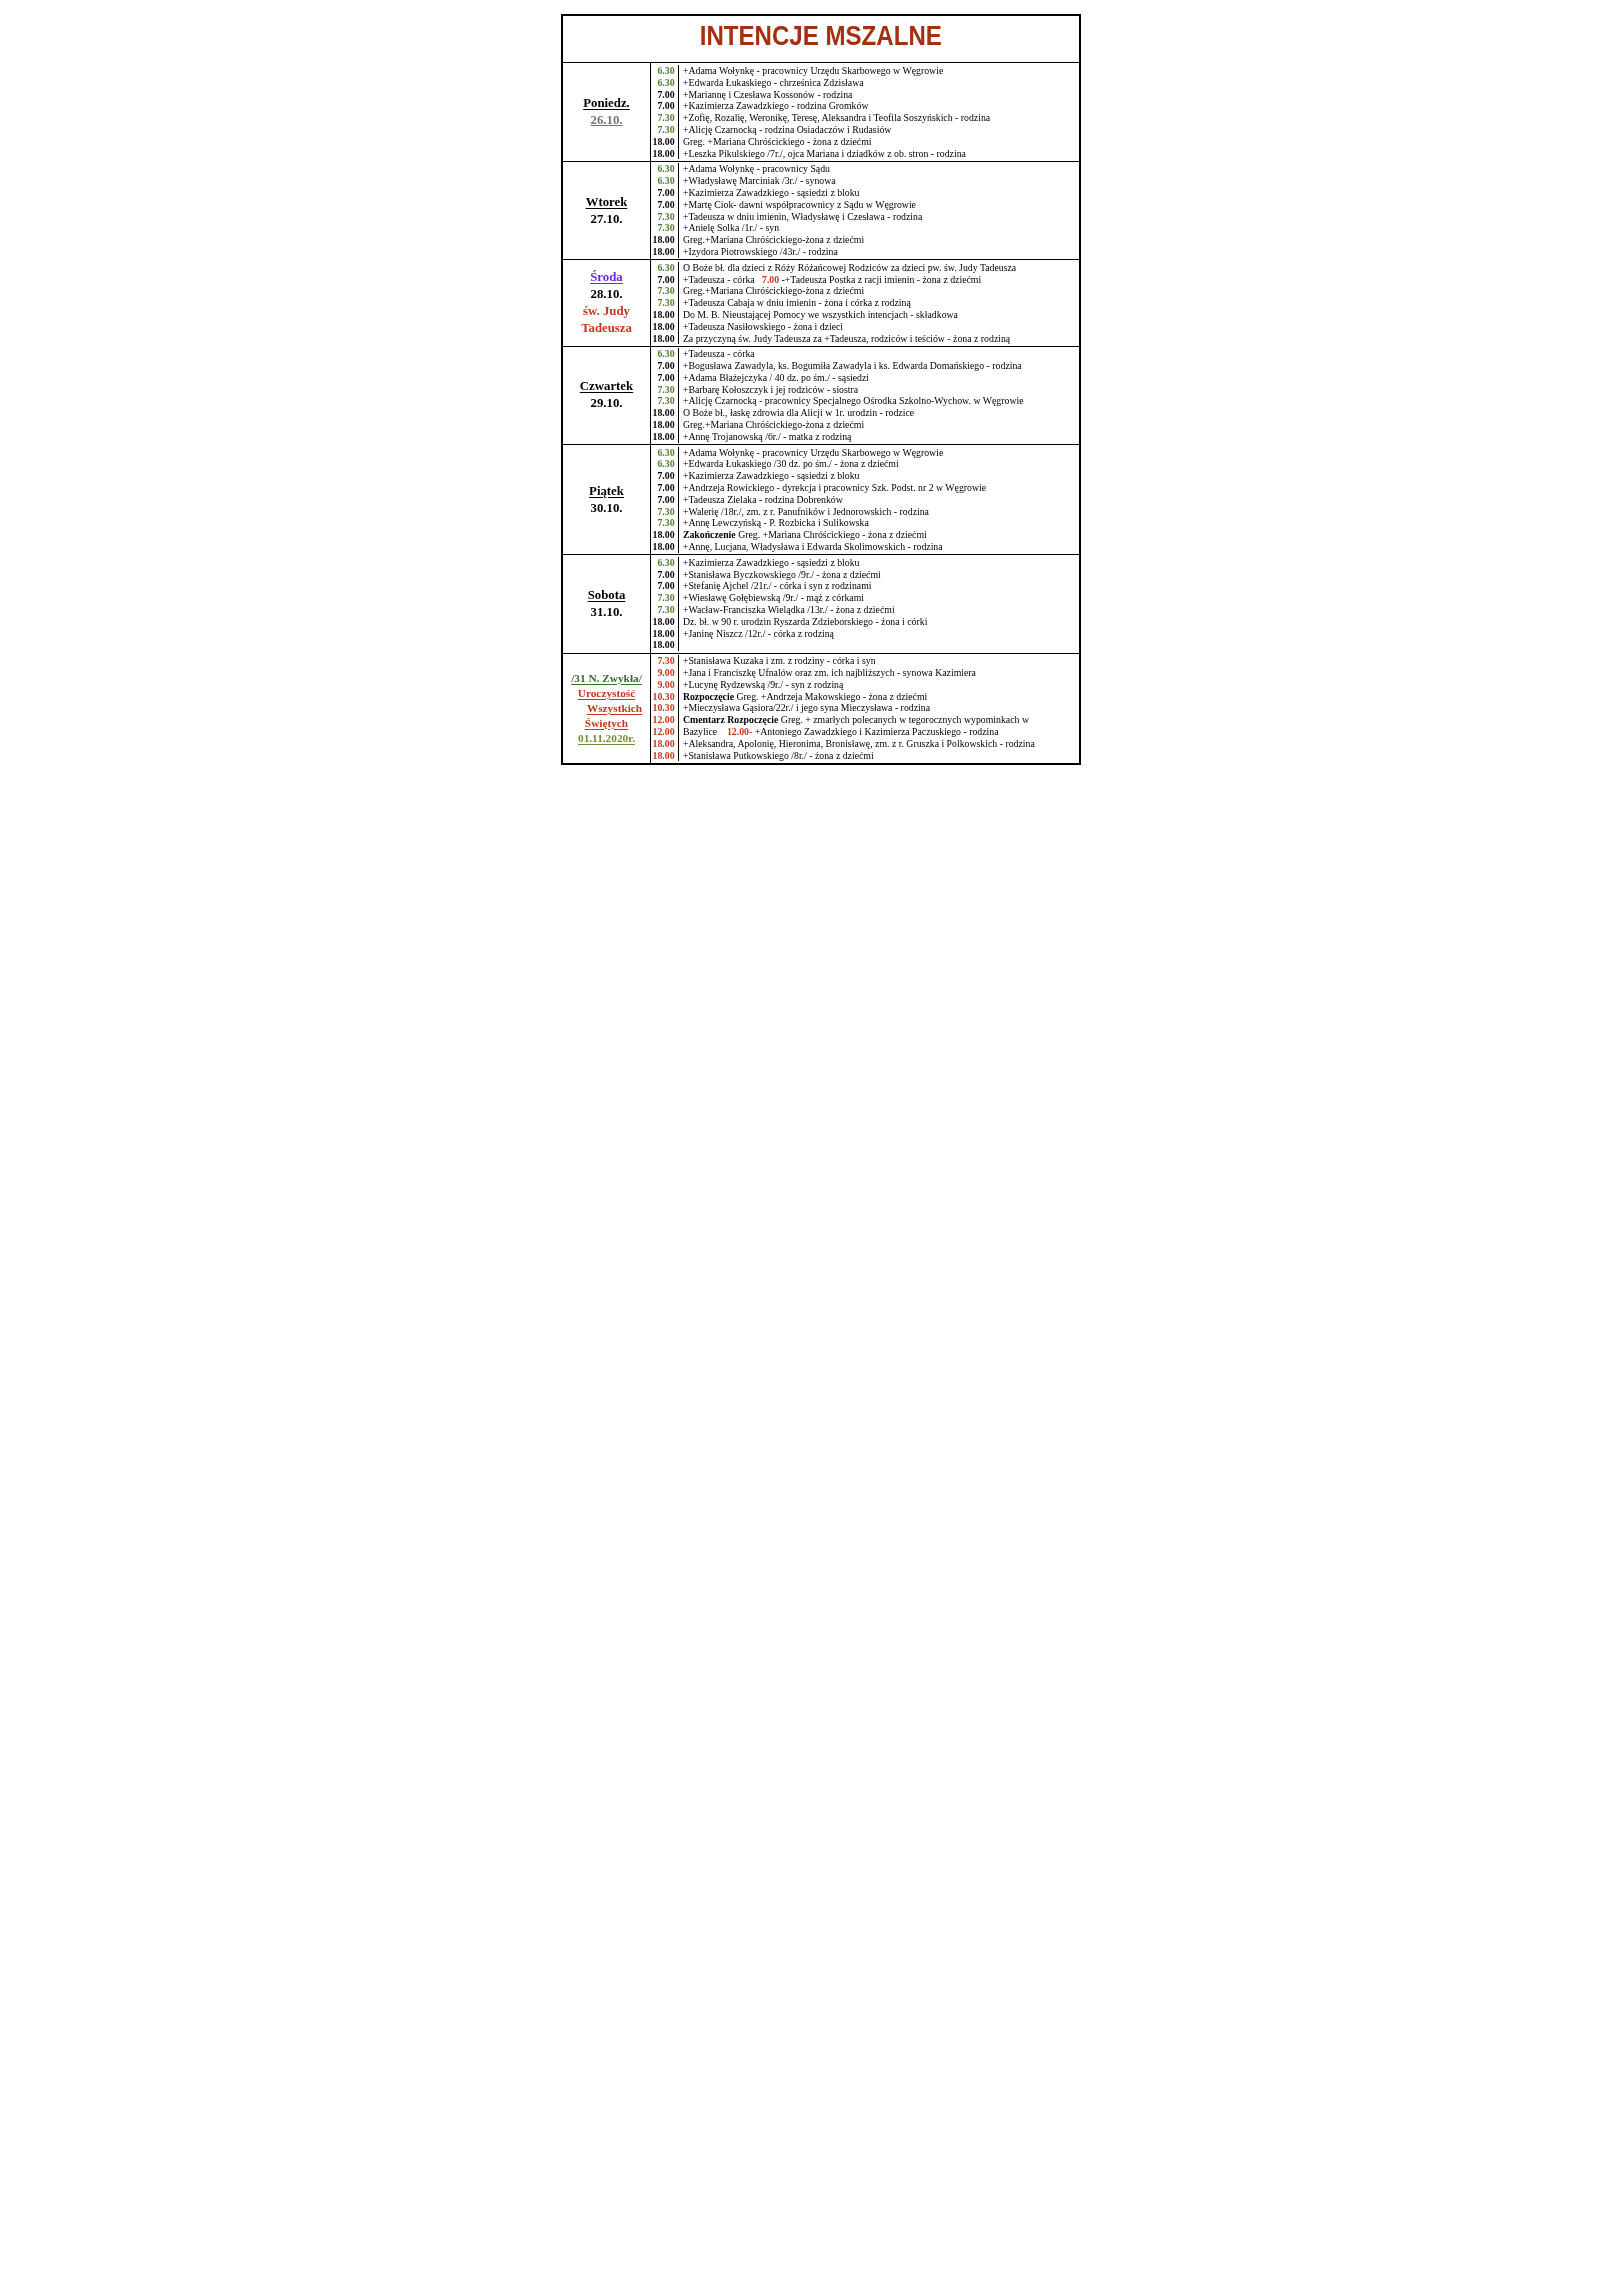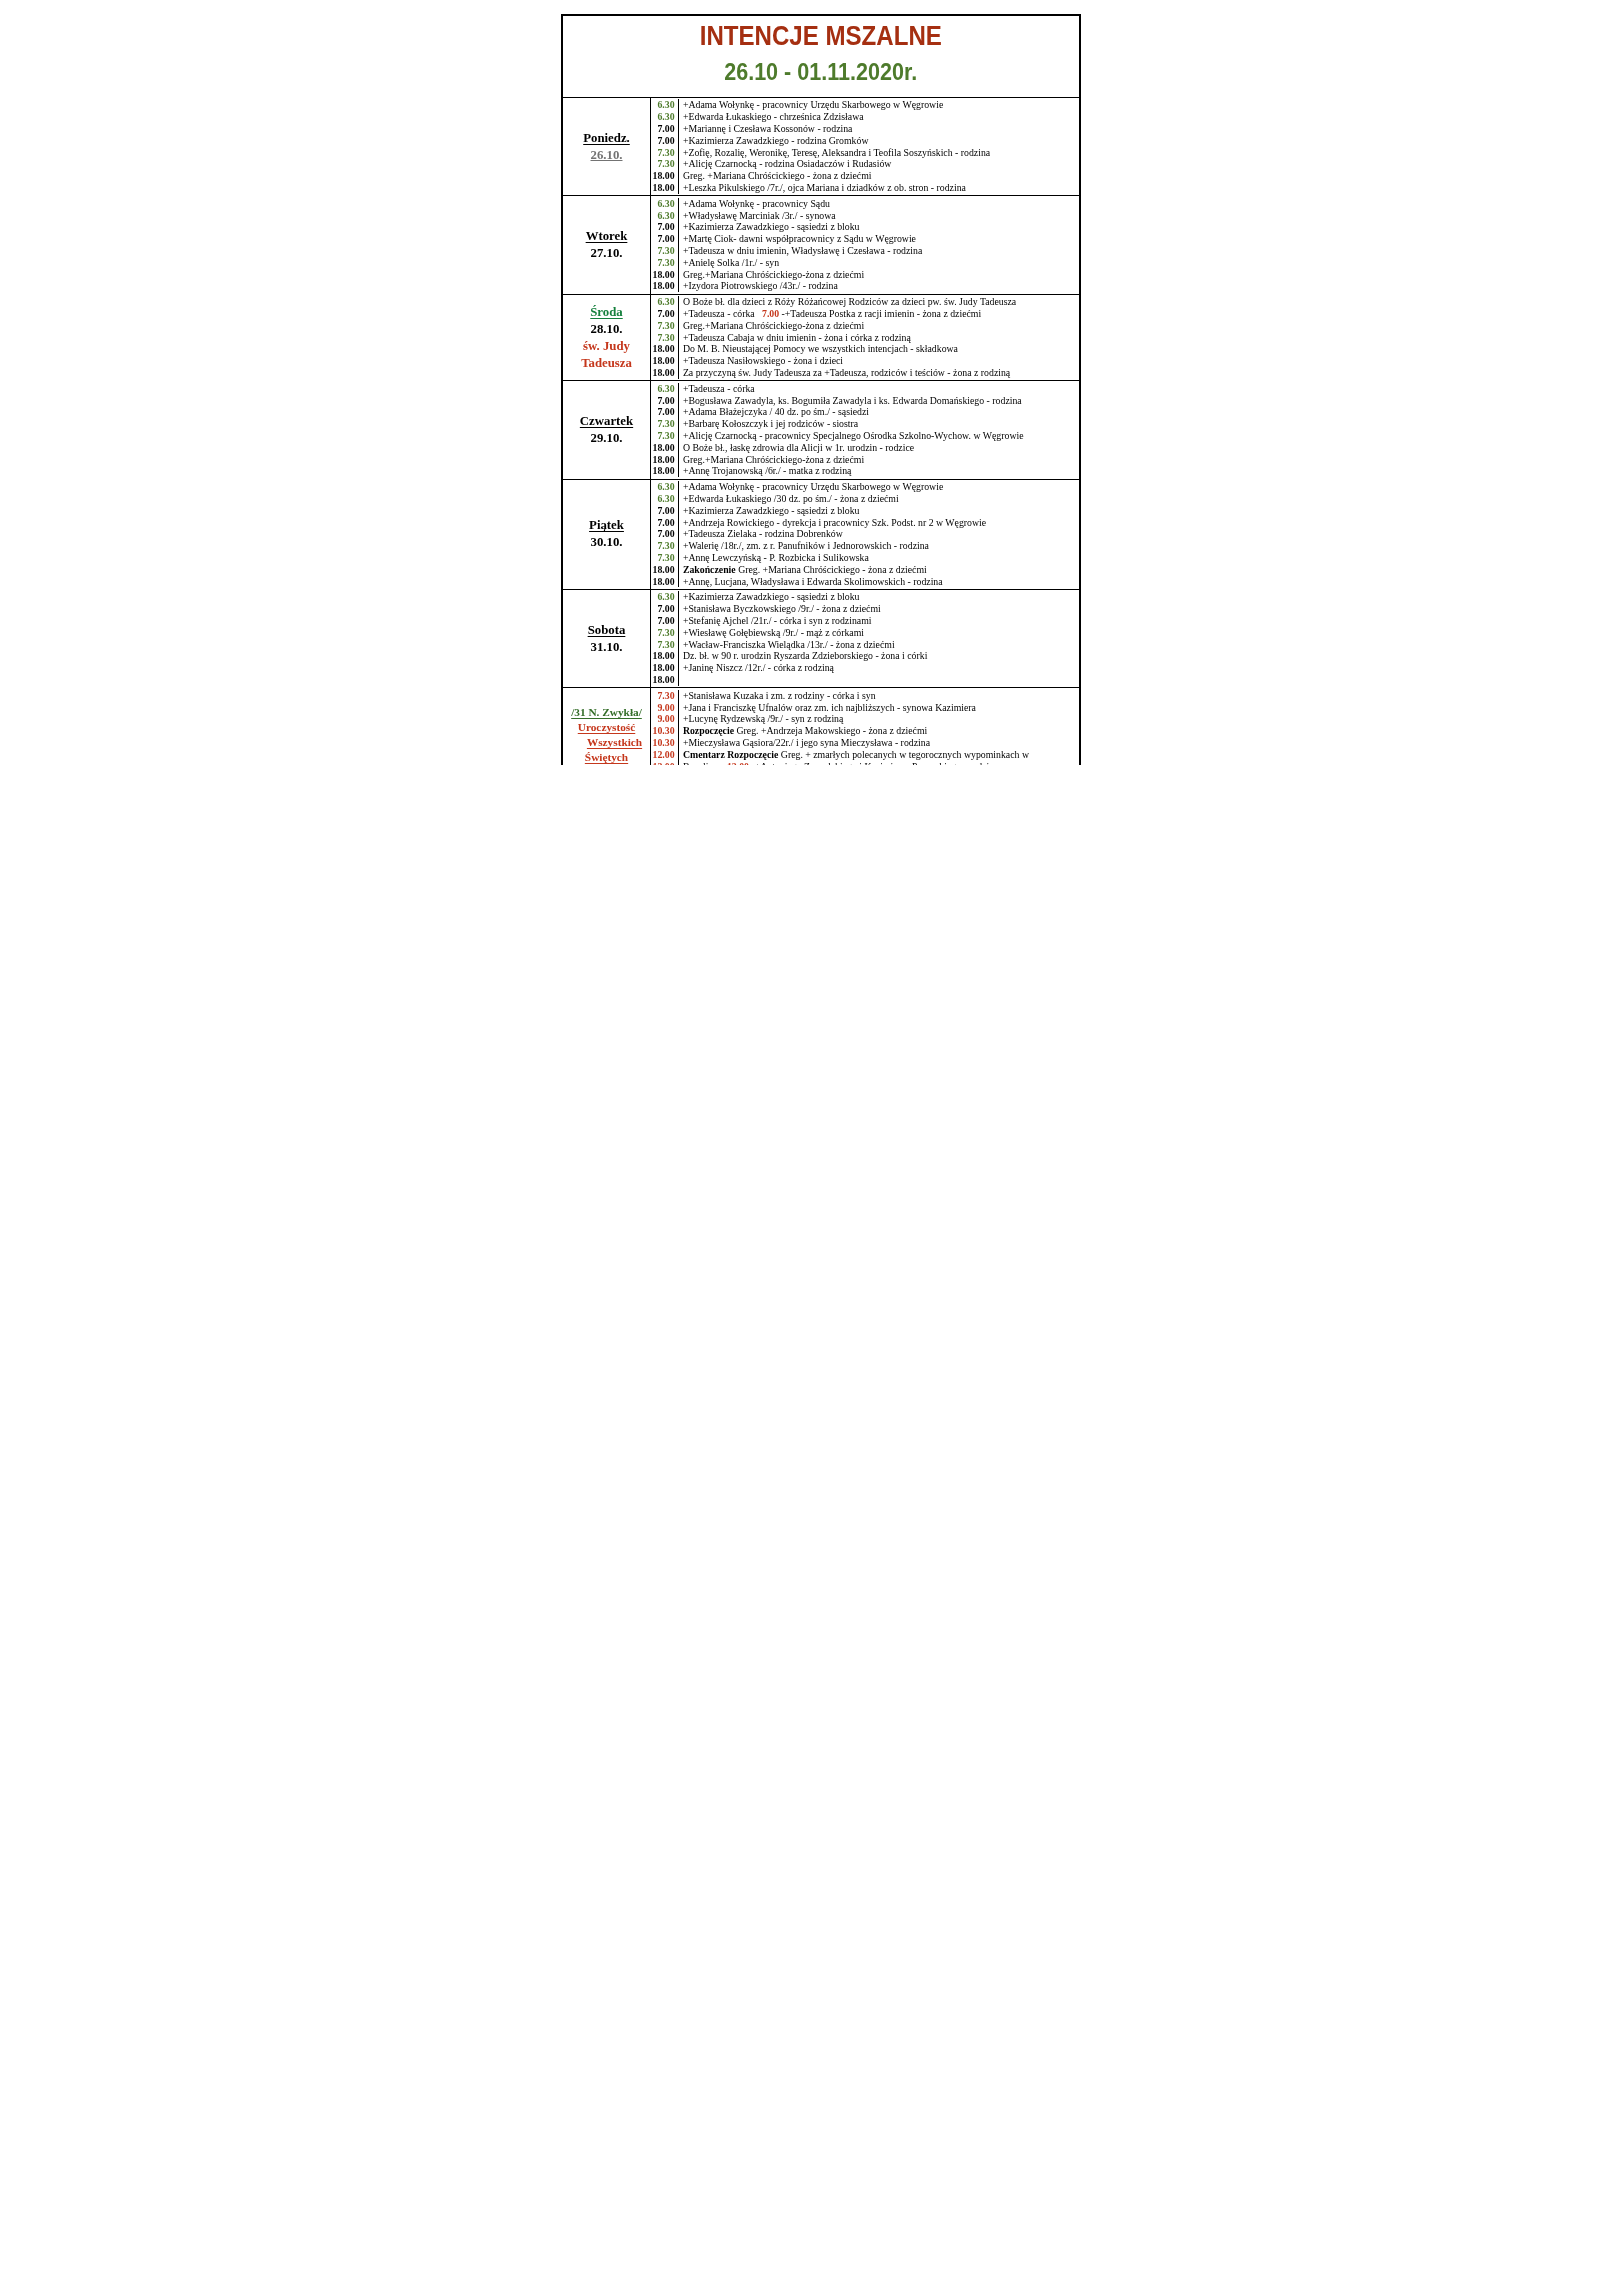--- a/index.html
+++ b/index.html
@@ -31,23 +31,20 @@
 </style>
 </head>
 <body>
 
 <div class="page">
   <div class="mass-table">
     <div class="sheet-header">
       <div class="title-line">
         <span class="stretch" id="title-text" style="color: rgb(165, 47, 17);">INTENCJE MSZALNE</span>
       </div>
-      <div class="date-line">
-        <span class="stretch" id="date-text" style="color: rgb(78, 123, 44);">26.10 - 01.11.2020r.</span>
-      </div>
     </div>
     <div id="days">
         <div class="day-row">
           <div class="day-cell">
             <div class="day-line u" style="color: rgb(0, 0, 0);">Poniedz.</div>
             <div class="day-line" style="color: #737373; text-decoration: underline;">26.10.</div>
           </div>
           <div class="lines">
             <div class="slot">
               <div class="time" style="color: rgb(78, 123, 44);">6.30</div>
@@ -118,21 +115,21 @@
               <div class="intent"><span class="seg">Greg.+Mariana Chróścickiego-żona z dziećmi</span></div>
             </div>
             <div class="slot">
               <div class="time" style="color: rgb(0, 0, 0);">18.00</div>
               <div class="intent"><span class="seg">+Izydora Piotrowskiego /43r./ - rodzina</span></div>
             </div>
           </div>
         </div>
         <div class="day-row">
           <div class="day-cell">
-            <div class="day-line u" style="color: #15803d;">Środa</div>
+            <div class="day-line u" style="color: #6d28d9;">Środa</div>
             <div class="day-line" style="color: rgb(0, 0, 0);">28.10.</div>
             <div class="day-line" style="color: rgb(197, 55, 28);">św. Judy</div>
             <div class="day-line" style="color: rgb(197, 55, 28);">Tadeusza</div>
           </div>
           <div class="lines">
             <div class="slot">
               <div class="time" style="color: rgb(78, 123, 44);">6.30</div>
               <div class="intent"><span class="seg">O Boże bł. dla dzieci z Róży Różańcowej Rodziców za dzieci pw. św. Judy Tadeusza</span></div>
             </div>
             <div class="slot">

